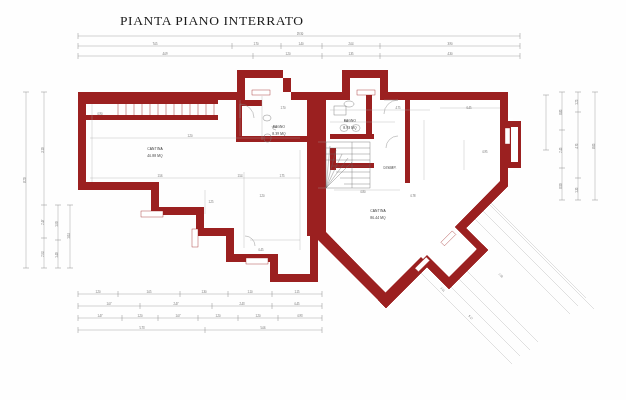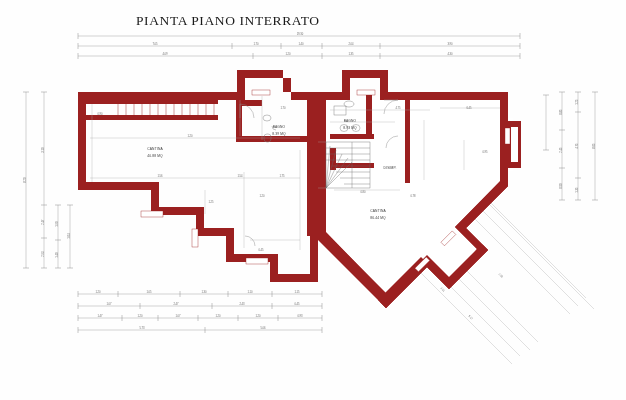--- a/index.html
+++ b/index.html
@@ -6,21 +6,20 @@
   html,body{margin:0;padding:0;background:#ffffff;}
   body{width:626px;height:400px;overflow:hidden;
        font-family:"Liberation Serif",serif;color:#222;}
   #stage{position:relative;width:626px;height:400px;background:#fefefe;}
 
   #title{
     position:absolute;left:120px;top:13px;
     font-family:"Liberation Serif",serif;
     font-size:13.5px;letter-spacing:.6px;color:#1a1a1a;
     white-space:nowrap;
-    margin-left:16px;
   }
 
   svg{position:absolute;left:0;top:0;width:626px;height:400px;}
 
   .wall{fill:#9B2020;}
   .thin2{stroke:#a8a8a8;stroke-width:.35;fill:none;}
   .dimline{stroke:#8e8e8e;stroke-width:.4;}
   .tick{stroke:#8e8e8e;stroke-width:.5;}
   .hatch{stroke:#9B2020;stroke-width:.45;}
   .stair{stroke:#6a6a6a;stroke-width:.4;fill:none;}

